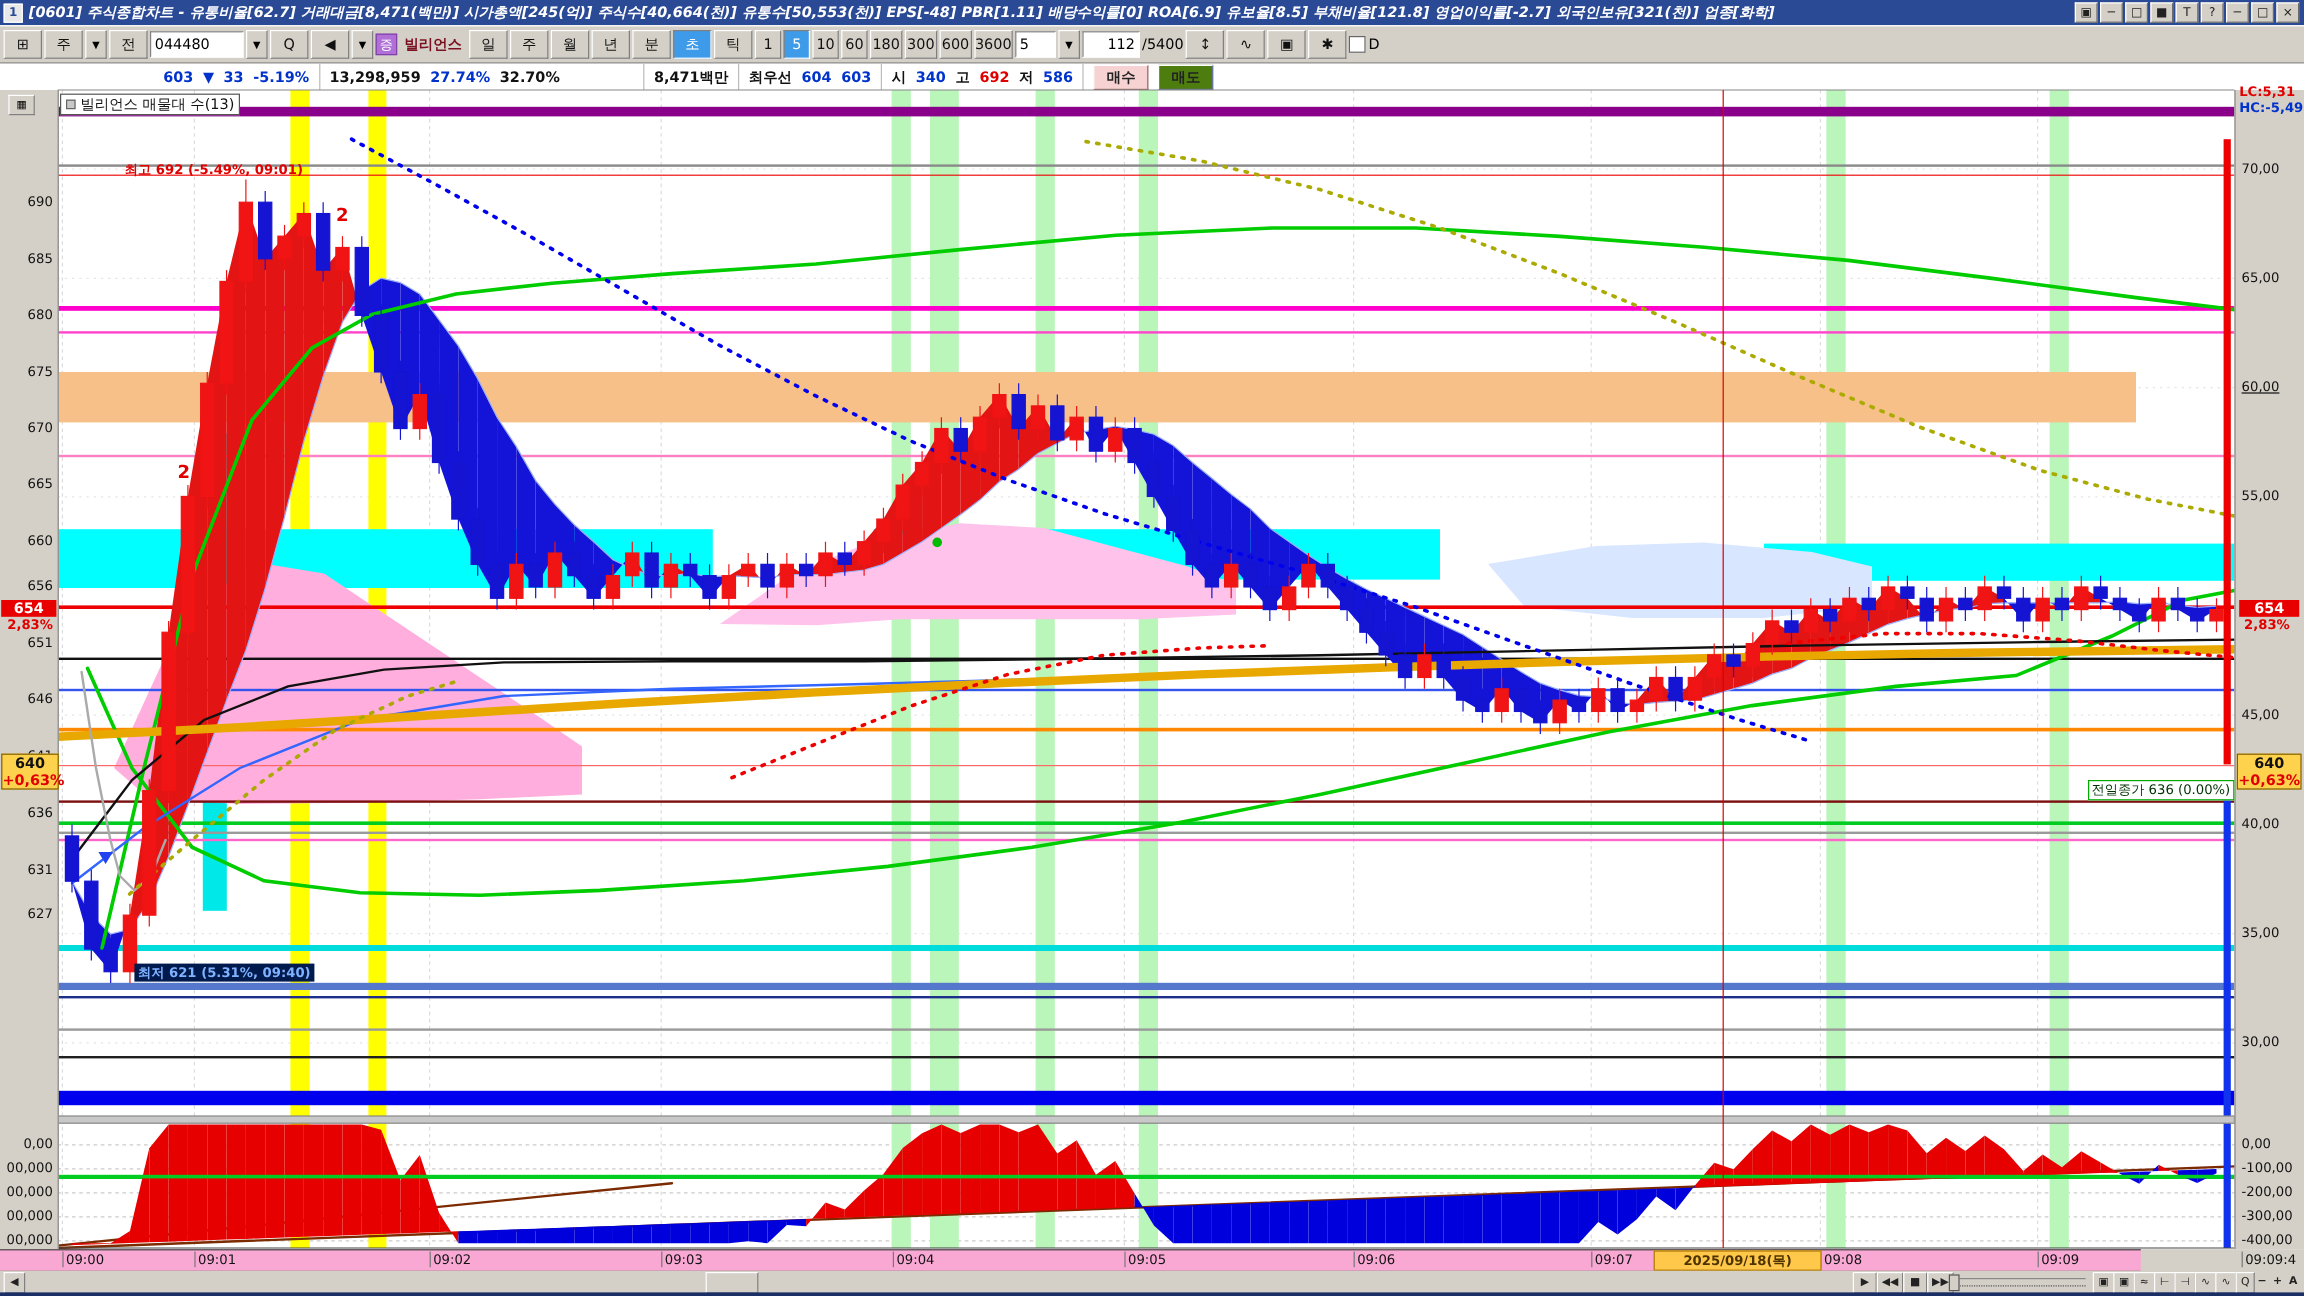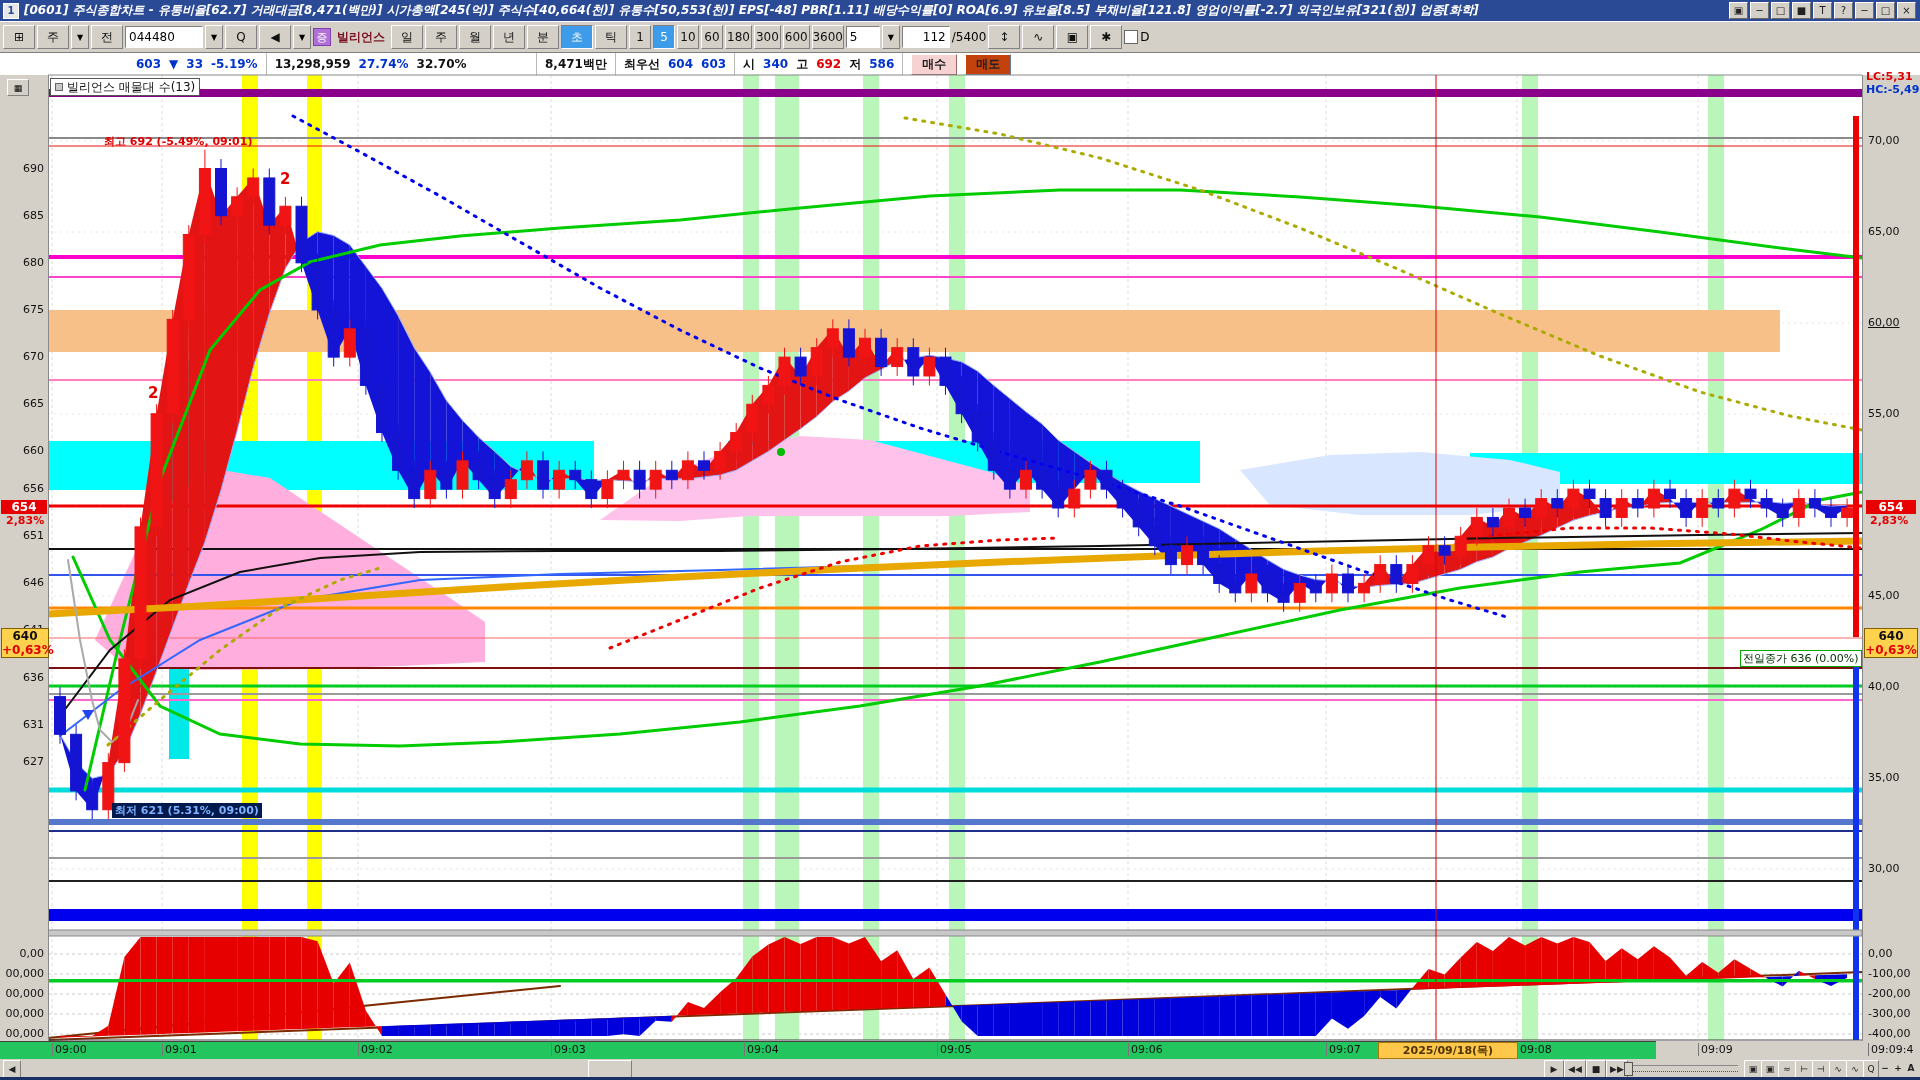--- a/index.html
+++ b/index.html
@@ -31,21 +31,21 @@
   .stockname{color:#7a1020;font-weight:bold;padding:0 4px;}
   .chk{width:12px;height:12px;background:#fff;border:1px solid #666;}
   
   #infobar{position:absolute;left:0;top:53px;width:1920px;height:22px;background:#fff;
     border-bottom:1px solid #9a9a9a;display:flex;align-items:center;font-size:12px;font-weight:bold;white-space:nowrap;}
   #infobar .cell{padding:0 8px;display:flex;gap:8px;align-items:center;height:100%;}
   #infobar .sep{border-left:1px solid #bbb;height:100%;}
   .blue{color:#0033cc;} .red{color:#e00000;} .blk{color:#111;}
   .buybtn{background:#f6d2d2;border:1px solid;border-color:#fff #996666 #996666 #fff;color:#222;
     padding:1px 10px;font-weight:bold;}
-  .sellbtn{background:#c2410c;border:1px solid;border-color:#fff #667799 #667799 #fff;color:#222;
+  .sellbtn{background:#4d7c0f;border:1px solid;border-color:#fff #667799 #667799 #fff;color:#222;
     padding:1px 10px;font-weight:bold;}
   
   #chartzone{position:absolute;left:0;top:75px;width:1920px;height:966px;background:#fff;}
   #axisL{position:absolute;left:0;top:75px;width:48px;height:966px;background:#d4d0c8;border-right:1px solid #888;}
   #axisR{position:absolute;left:1862px;top:75px;width:58px;height:966px;background:#d4d0c8;border-left:1px solid #888;}
   .tick{position:absolute;font-size:11px;color:#111;}
   .tickL{right:4px;text-align:right;}
   .tickR{left:5px;}
   #plot{position:absolute;left:0;top:0;}
   .ovl{position:absolute;font-size:11px;white-space:nowrap;}
@@ -53,21 +53,21 @@
     padding:0 4px;font-size:12px;color:#111;display:flex;align-items:center;gap:4px;height:16px;}
   .chartlabel .bullet{width:6px;height:6px;background:#c8c8c8;border:1px solid #666;display:inline-block;}
   .gridbtn{position:absolute;left:7px;top:79px;width:20px;height:15px;background:#d4d0c8;border:1px solid;
     border-color:#fff #808080 #808080 #fff;font-size:9px;display:flex;align-items:center;justify-content:center;}
   .pricebadge{position:absolute;width:46px;text-align:center;font-size:12px;font-weight:bold;}
   .badge-red{background:#e80000;color:#fff;}
   .badge-yel{background:#ffd24d;border:1px solid #806000;color:#111;}
   .datechip{position:absolute;left:1378px;top:1042px;width:138px;height:15px;background:#ffc84a;
     border:1px solid #aa7700;color:#4d3300;font-size:11px;font-weight:bold;text-align:center;}
   
-  #timeaxis{position:absolute;left:0;top:1041px;width:1656px;height:17px;background:#22c55e;
+  #timeaxis{position:absolute;left:0;top:1041px;width:1784px;height:17px;background:#f9a8d4;
     border-top:1px solid #444;border-bottom:1px solid #444;}
   .ttick{position:absolute;top:1px;font-size:11px;color:#111;border-left:1px solid #777;padding-left:2px;}
   
   #bottombar{position:absolute;left:0;top:1059px;width:1920px;height:18px;background:#d4d0c8;}
   .sbtn{position:absolute;height:16px;top:1px;background:#d4d0c8;border:1px solid;
     border-color:#fff #808080 #808080 #fff;font-size:9px;display:flex;align-items:center;justify-content:center;color:#222;}
   #frame-strip{position:absolute;left:0;top:1077px;width:1920px;height:3px;background:#1a2f66;}
   .slider{position:absolute;left:1628px;top:6px;width:110px;height:5px;border-bottom:1px dotted #555;border-top:1px solid #888;}
   .sliderknob{position:absolute;left:-4px;top:-4px;width:7px;height:12px;background:#d4d0c8;border:1px solid #555;}
 </style>
@@ -762,21 +762,21 @@
       <span class="tick tickR" style="top: 952px;">-400,00</span>
     </div>
 
 <span class="gridbtn">▦</span>
 <div class="chartlabel">
   <span class="bullet"></span>
   <span>빌리언스 매물대 수(13)</span>
 </div>
 
 <div class="ovl" style="left:104px;top:134px;color:#e00000;font-weight:bold">최고 692 (-5.49%, 09:01)</div>
-<div class="ovl" style="left:112px;top:803px;color:#7fb2ff;background:#001a4d;padding:0 3px;font-weight:bold">최저 621 (5.31%, 09:00)</div>
+<div class="ovl" style="left:112px;top:803px;color:#7fb2ff;background:#001a4d;padding:0 3px;font-weight:bold">최저 621 (5.31%, 09:40)</div>
 <div class="ovl" style="left:1740px;top:650px;color:#003300;background:#ffffff;border:1px solid #00aa00;padding:0 2px">전일종가 636 (0.00%)</div>
 <div class="ovl" style="left:1866px;top:70px;color:#e00000;font-weight:bold">LC:5,31</div>
 <div class="ovl" style="left:1866px;top:83px;color:#0033cc;font-weight:bold">HC:-5,49</div>
 <div class="ovl" style="left:280px;top:170px;color:#e00000;font-size:15px;font-weight:bold">2</div>
 <div class="ovl" style="left:148px;top:384px;color:#e00000;font-size:15px;font-weight:bold">2</div>
 
 <div class="pricebadge badge-red" style="left:1px;top:500px">654</div>
 <div class="ovl" style="left:6px;top:514px;color:#e00000;font-weight:bold">2,83%</div>
 <div class="pricebadge badge-red" style="left:1866px;top:500px;width:50px">654</div>
 <div class="ovl" style="left:1870px;top:514px;color:#e00000;font-weight:bold">2,83%</div>

